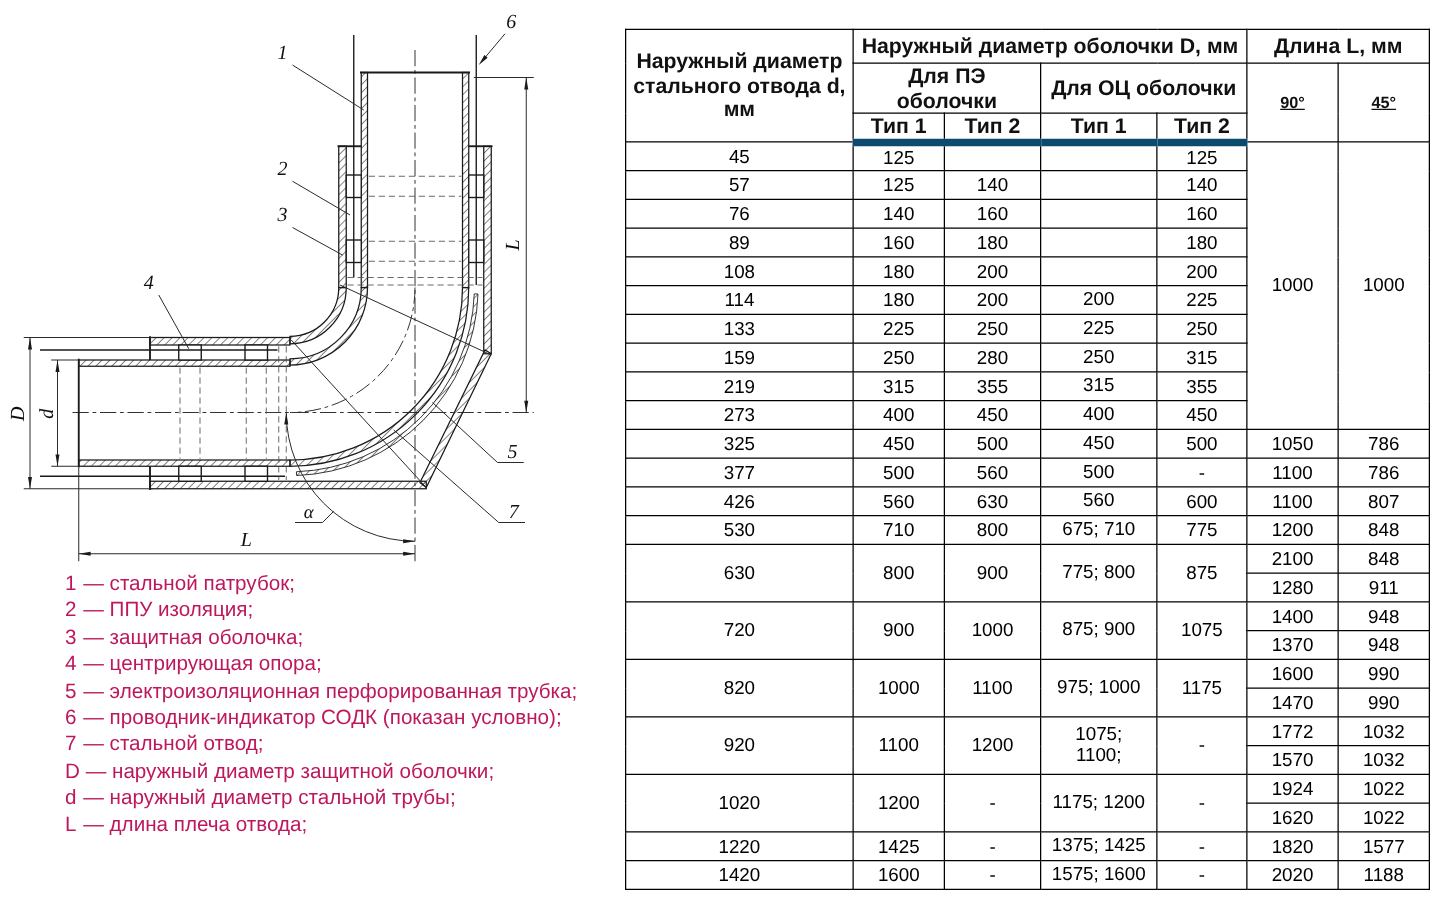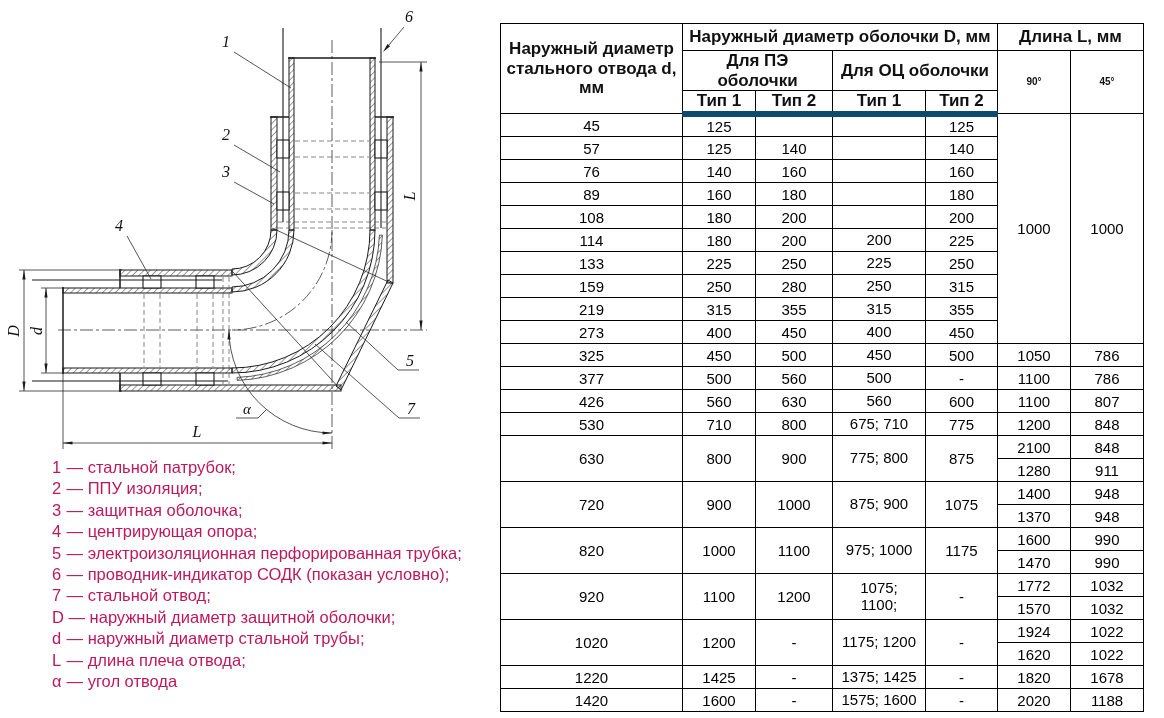--- a/index.html
+++ b/index.html
@@ -24,21 +24,21 @@
   
   table.spec{position:absolute;left:500px;top:23px;width:643px;border-collapse:collapse;
              table-layout:fixed;background:#fff;}
   table.spec th,table.spec td{border:1px solid #000;text-align:center;vertical-align:middle;
              padding:0 2px;overflow:hidden;}
   table.spec thead th{font-weight:bold;font-size:17px;line-height:1.15;}
   table.spec thead tr.r1{height:27px;}
   table.spec thead tr.r2{height:40px;}
   table.spec thead tr.r3{height:23px;}
   table.spec thead tr.r3 th{border-bottom:6px solid #0c4a6e;}
-  table.spec thead th.hd{font-size:10px;}
+  table.spec thead th.hd{font-size:13px;text-decoration:underline;}
   table.spec tbody tr{height:23px;margin-left:45px;}
   table.spec tbody td{font-size:15px;color:#000;}
   table.spec td.pre{white-space:pre-line;line-height:1.1;}
 </style>
 </head>
 <body>
 
 <div class="stage">
 
   <svg id="drawing" width="497" height="456" viewBox="0 0 497 456" xmlns="http://www.w3.org/2000/svg">
@@ -187,21 +187,20 @@
       <div class="legend-line"><span class="sym">1</span> — стальной патрубок;</div>
       <div class="legend-line"><span class="sym">2</span> — ППУ изоляция;</div>
       <div class="legend-line"><span class="sym">3</span> — защитная оболочка;</div>
       <div class="legend-line"><span class="sym">4</span> — центрирующая опора;</div>
       <div class="legend-line"><span class="sym">5</span> — электроизоляционная перфорированная трубка;</div>
       <div class="legend-line"><span class="sym">6</span> — проводник-индикатор СОДК (показан условно);</div>
       <div class="legend-line"><span class="sym">7</span> — стальной отвод;</div>
       <div class="legend-line"><span class="sym">D</span> — наружный диаметр защитной оболочки;</div>
       <div class="legend-line"><span class="sym">d</span> — наружный диаметр стальной трубы;</div>
       <div class="legend-line"><span class="sym">L</span> — длина плеча отвода;</div>
-      <div class="legend-line"><span class="sym">α</span> — угол отвода</div>
     </div>
 
   <table class="spec">
     <colgroup>
       <col style="width:182px">
         <col style="width:73px">
         <col style="width:77px">
       <col style="width:93px">
         <col style="width:72px">
         <col style="width:73px">
@@ -401,21 +400,21 @@
           <td>1620</td>
           <td>1022</td>
         </tr>
         <tr>
           <td>1220</td>
           <td>1425</td>
           <td>-</td>
           <td class="pre">1375; 1425</td>
           <td>-</td>
           <td>1820</td>
-          <td>1678</td>
+          <td>1577</td>
         </tr>
         <tr>
           <td>1420</td>
           <td>1600</td>
           <td>-</td>
           <td class="pre">1575; 1600</td>
           <td>-</td>
           <td>2020</td>
           <td>1188</td>
         </tr>

